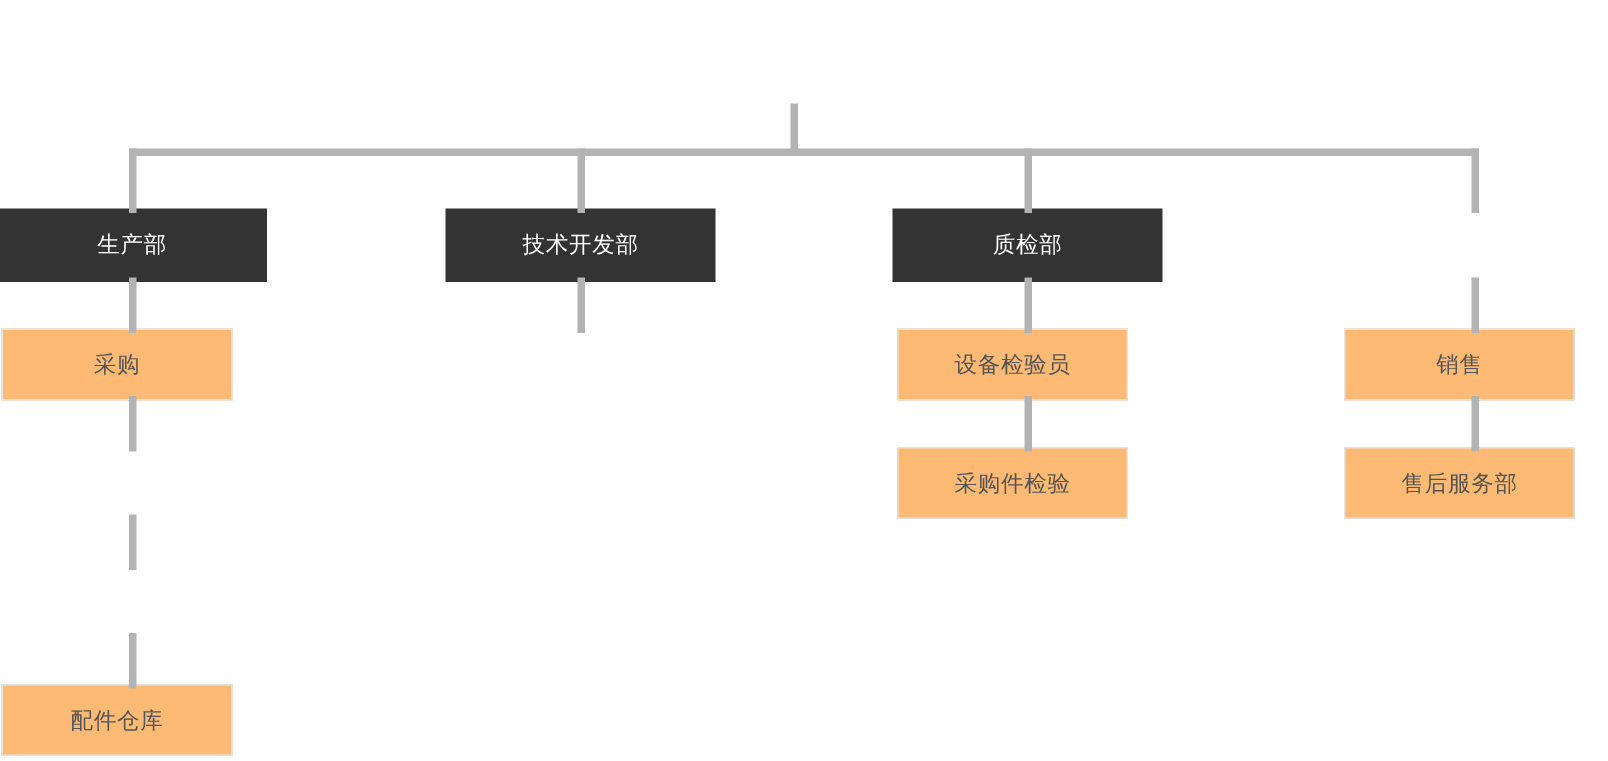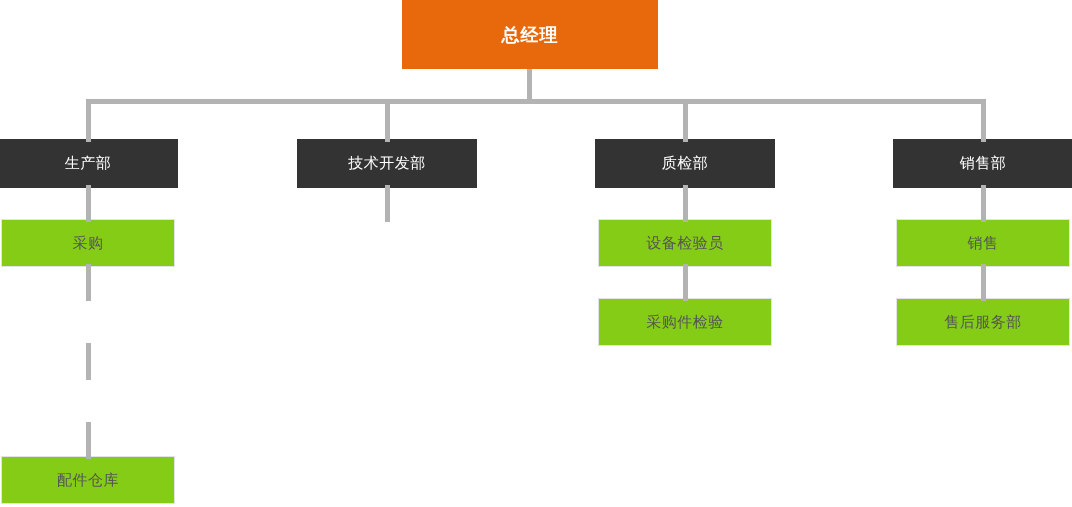--- a/index.html
+++ b/index.html
@@ -23,22 +23,22 @@
     color:#ffffff;font-size:18px;font-weight:700;
     letter-spacing:1px;
   }
   .dept{
     top:139px;width:180px;height:49px;
     background:var(--dept_bg);
     color:#ffffff;font-size:15px;font-weight:400;
     letter-spacing:0.5px;
   }
   .leaf{
-    width:174px;height:48px;
-    background:#84cc16;
+    width:154px;height:48px;
+    background:#fdba74;
     border:1px solid var(--leaf_border);
     color:var(--leaf_text);
     font-size:15px;letter-spacing:0.5px;text-align:center;
   }
   .dept.c1{left:-2px}.dept.c2{left:297px}.dept.c3{left:595px}.dept.c4{left:893px}
   .leaf.c1{left:1px}.leaf.c2{left:300px}.leaf.c3{left:598px}.leaf.c4{left:896px}
   .r0{top:219px}.r1{top:298px}.r2{top:377px}.r3{top:456px}
 
   .conn{position:absolute;background:var(--connector);z-index:2;}
   .hline{left:86px;top:99px;width:900px;height:5px;}
@@ -66,26 +66,24 @@
   <div class="conn stub c1 s0"></div>
   <div class="conn stub c1 s1"></div>
   <div class="conn stub c1 s2"></div>
   <div class="conn stub c1 s3"></div>
   <div class="conn stub c2 s0"></div>
   <div class="conn stub c3 s0"></div>
   <div class="conn stub c3 s1"></div>
   <div class="conn stub c4 s0"></div>
   <div class="conn stub c4 s1"></div>
 
-  <div class="node root">总经理</div>
 
   <div class="node dept c1">生产部</div>
   <div class="node dept c2">技术开发部</div>
   <div class="node dept c3">质检部</div>
-  <div class="node dept c4">销售部</div>
 
   <div class="node leaf c1 r0">采购</div>
   <div class="node leaf c1 r3">配件仓库</div>
 
 
   <div class="node leaf c3 r0">设备检验员</div>
   <div class="node leaf c3 r1">采购件检验</div>
 
   <div class="node leaf c4 r1">售后服务部</div>
   <div class="node leaf c4 r0">销售</div>

